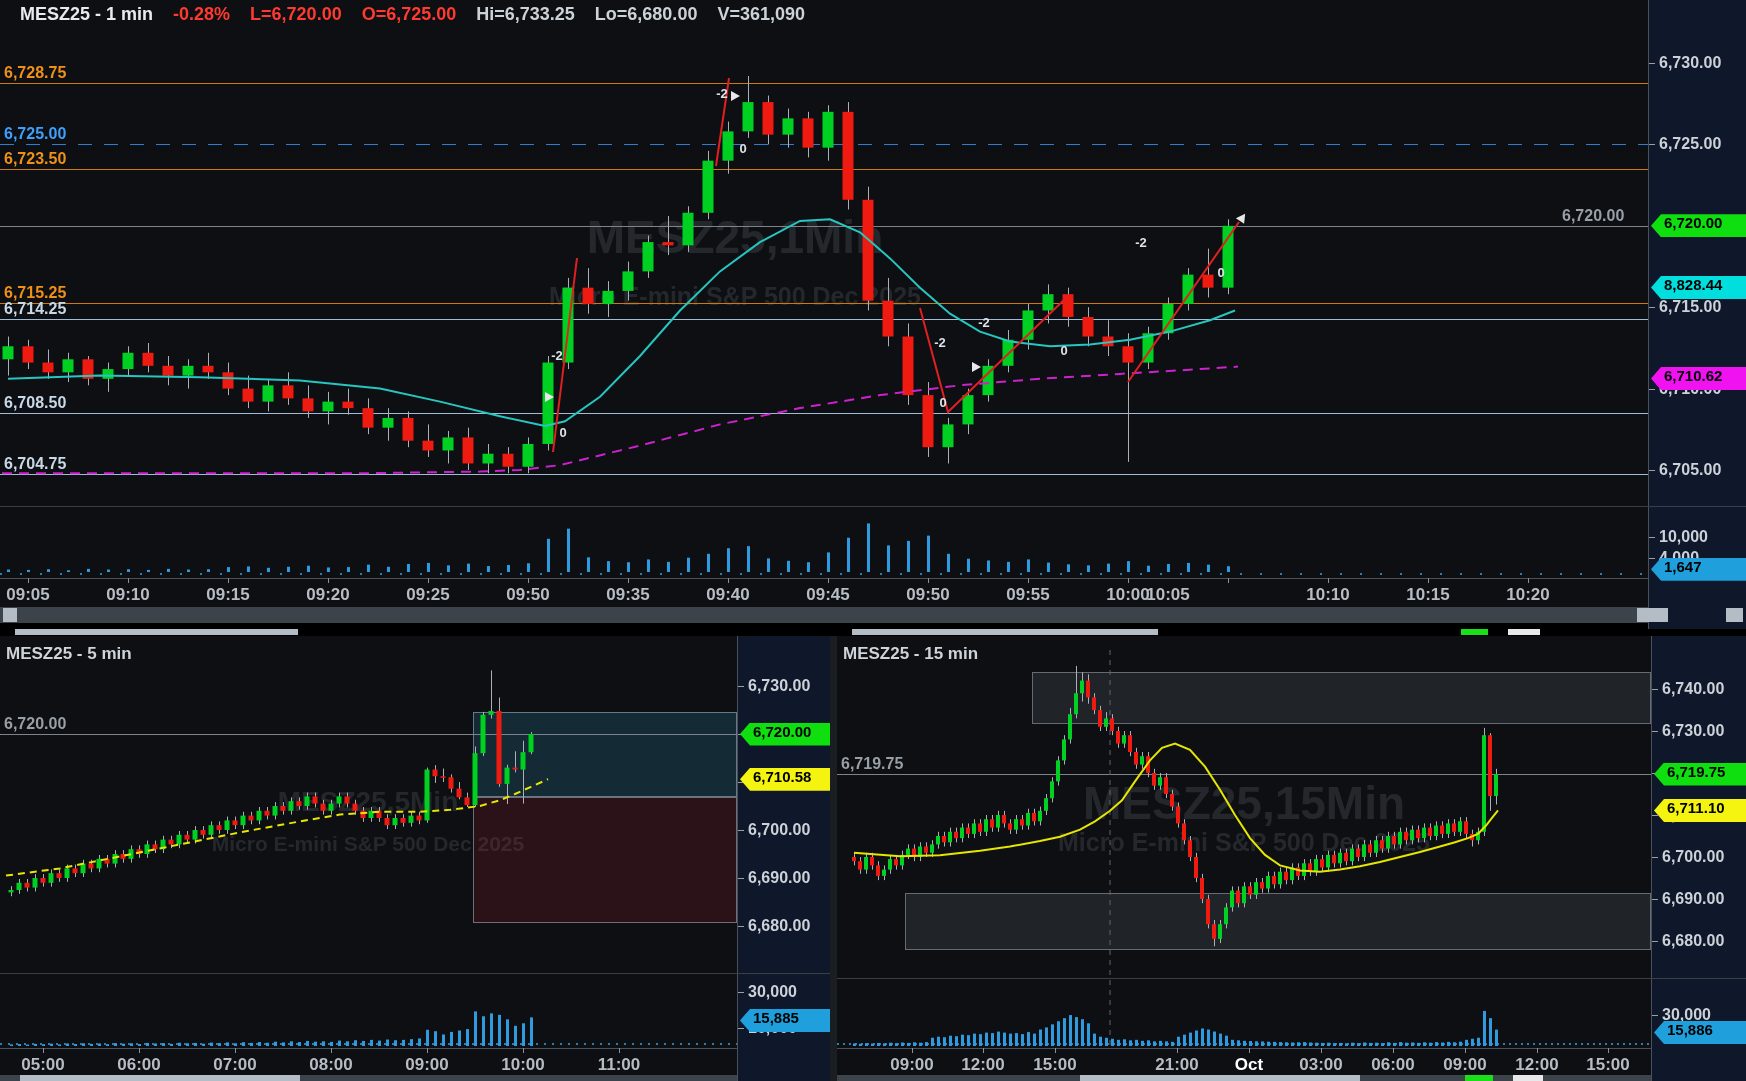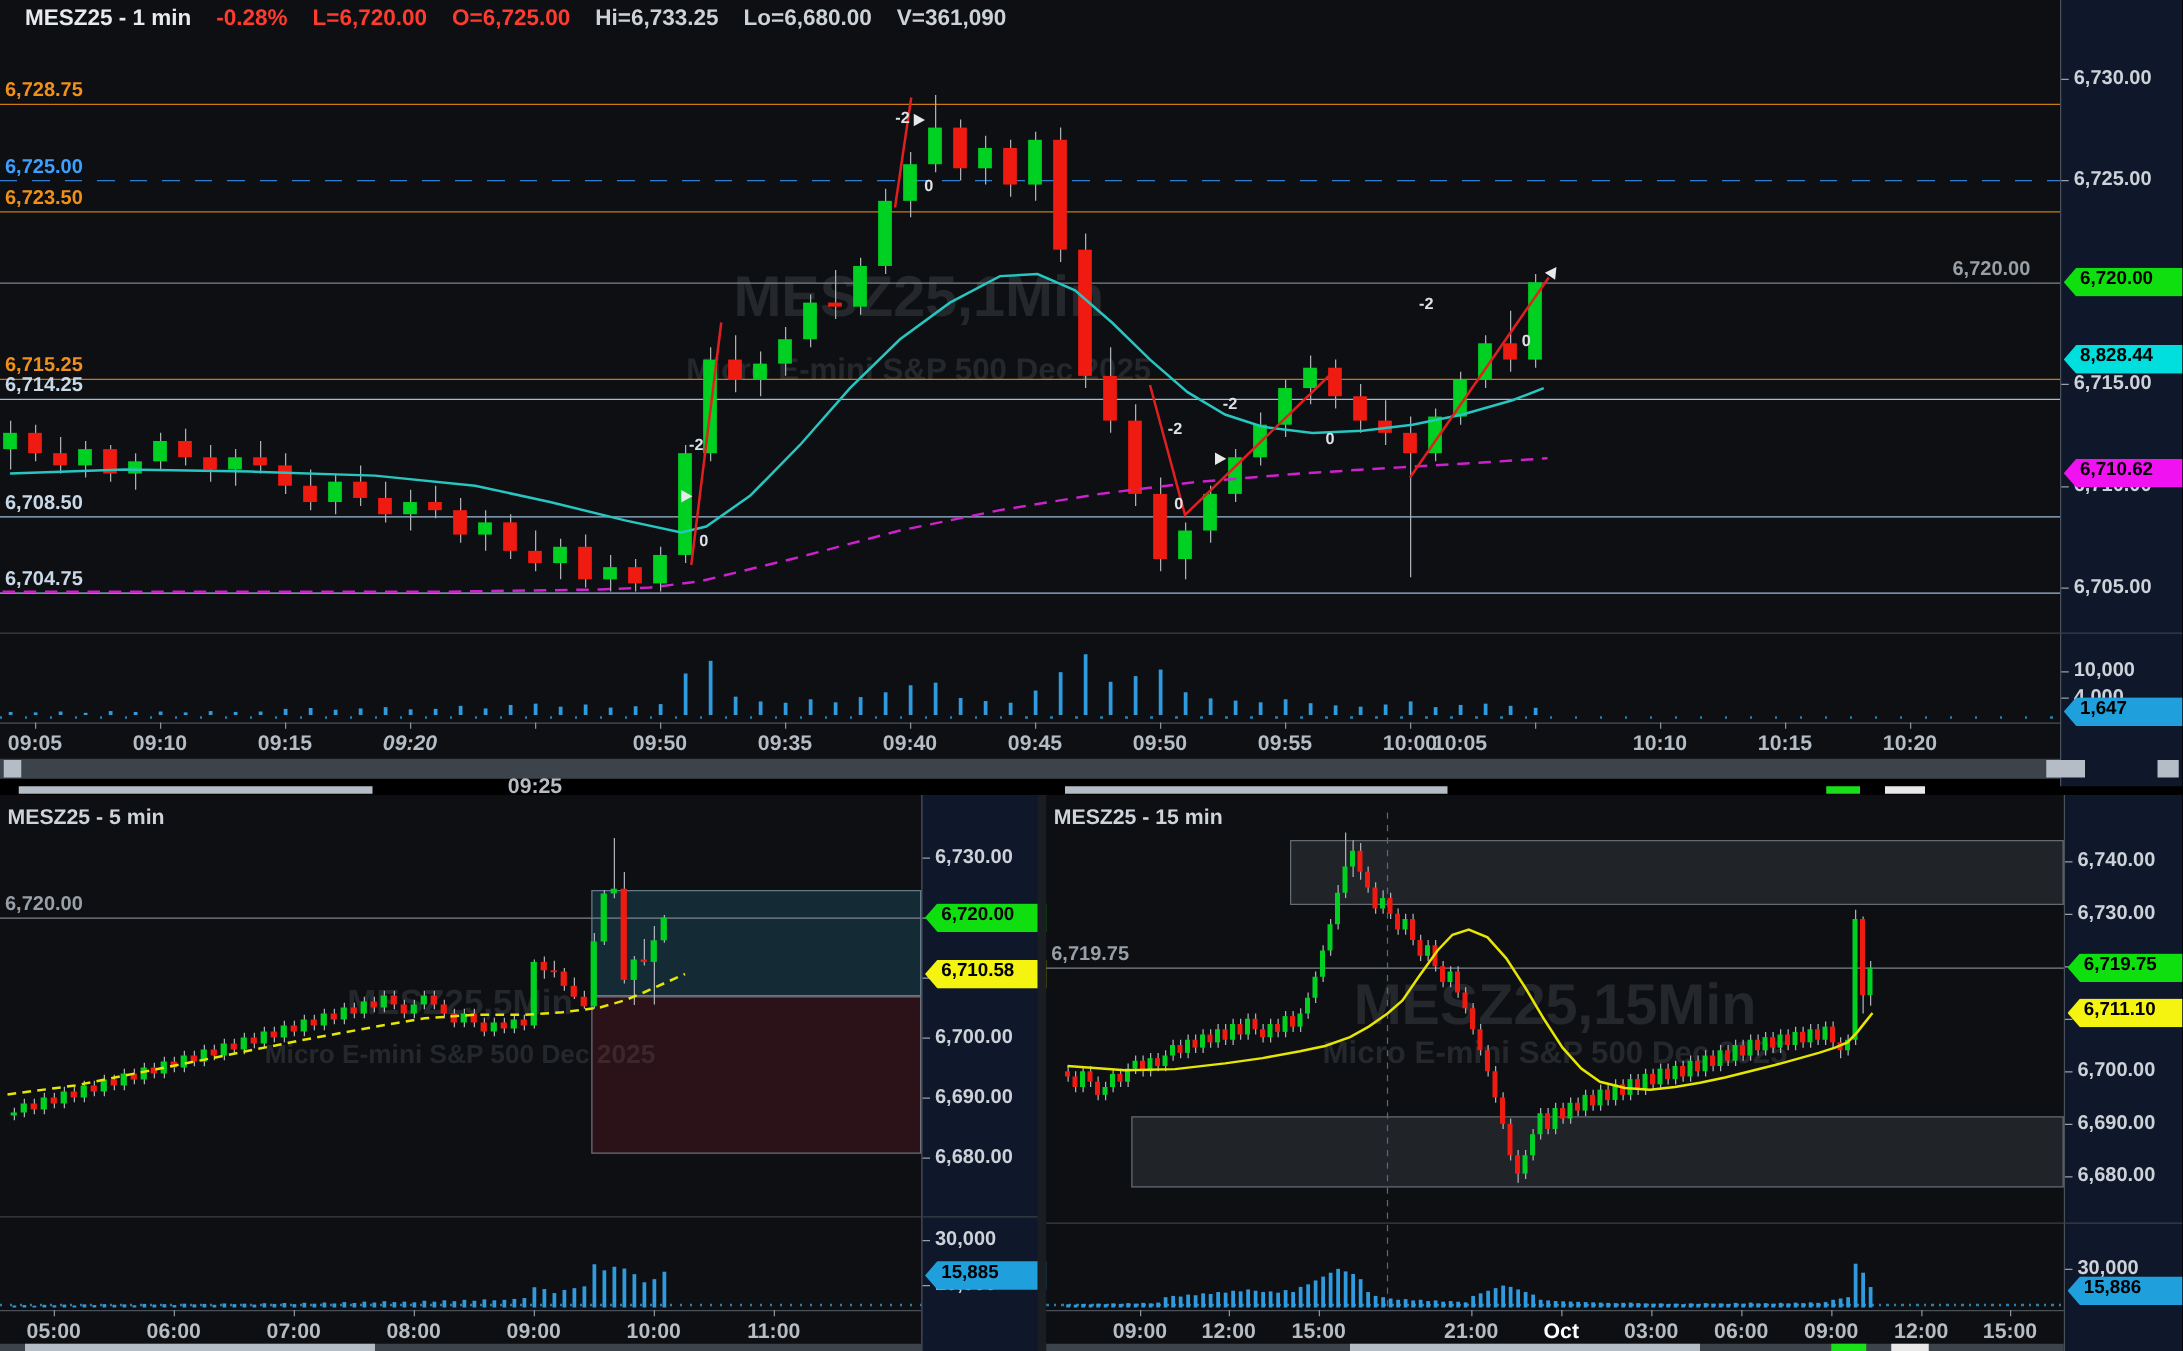--- a/index.html
+++ b/index.html
@@ -917,23 +917,23 @@
       <polyline points="854,852.8 900,856.2 940,855.3 980,850.7 1010,846.5 1040,841.0 1060,836.8 1080,829.7 1095,821.3 1110,810.8 1122,800.3 1135,781.4 1150,760.4 1162,747.8 1175,743.6 1190,749.9 1205,766.7 1220,789.8 1235,815.0 1250,838.1 1265,854.9 1280,865.4 1300,870.4 1320,871.7 1340,869.6 1360,866.2 1380,862.0 1400,857.0 1420,852.0 1440,846.5 1455,842.3 1468,838.1 1478,833.9 1486,825.5 1492,817.9 1498,810.4" fill="none" stroke="#e6e600" stroke-width="2"></polyline>
     </svg>
   <div id="lbl-layer">
       <div class="time-tick" style="left:28px;top:578px;"></div>
       <div class="time-lbl" style="left:28px;top:585px;">09:05</div>
       <div class="time-tick" style="left:128px;top:578px;"></div>
       <div class="time-lbl" style="left:128px;top:585px;">09:10</div>
       <div class="time-tick" style="left:228px;top:578px;"></div>
       <div class="time-lbl" style="left:228px;top:585px;">09:15</div>
       <div class="time-tick" style="left:328px;top:578px;"></div>
-      <div class="time-lbl" style="left:328px;top:585px;font-style:italic;">09:20</div>
+      <div class="time-lbl" style="left:328px;top:585px;">09:20</div>
       <div class="time-tick" style="left:428px;top:578px;"></div>
-      <div class="time-lbl" style="left:428px;top:619px;">09:25</div>
+      <div class="time-lbl" style="left:428px;top:585px;">09:25</div>
       <div class="time-tick" style="left:528px;top:578px;"></div>
       <div class="time-lbl" style="left:528px;top:585px;">09:50</div>
       <div class="time-tick" style="left:628px;top:578px;"></div>
       <div class="time-lbl" style="left:628px;top:585px;">09:35</div>
       <div class="time-tick" style="left:728px;top:578px;"></div>
       <div class="time-lbl" style="left:728px;top:585px;">09:40</div>
       <div class="time-tick" style="left:828px;top:578px;"></div>
       <div class="time-lbl" style="left:828px;top:585px;">09:45</div>
       <div class="time-tick" style="left:928px;top:578px;"></div>
       <div class="time-lbl" style="left:928px;top:585px;">09:50</div>

